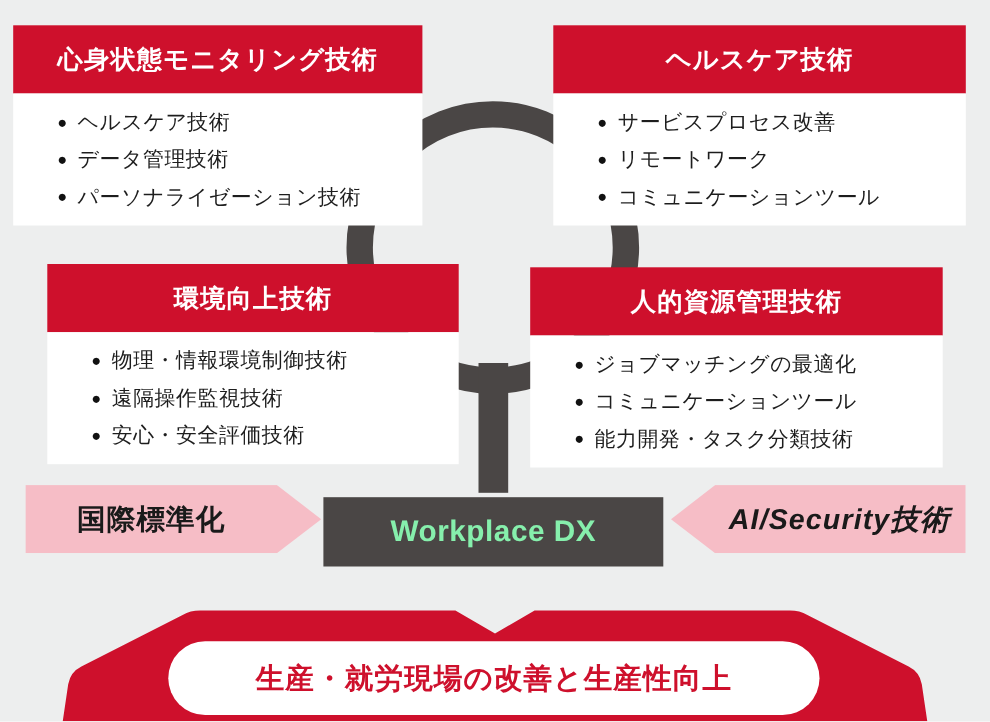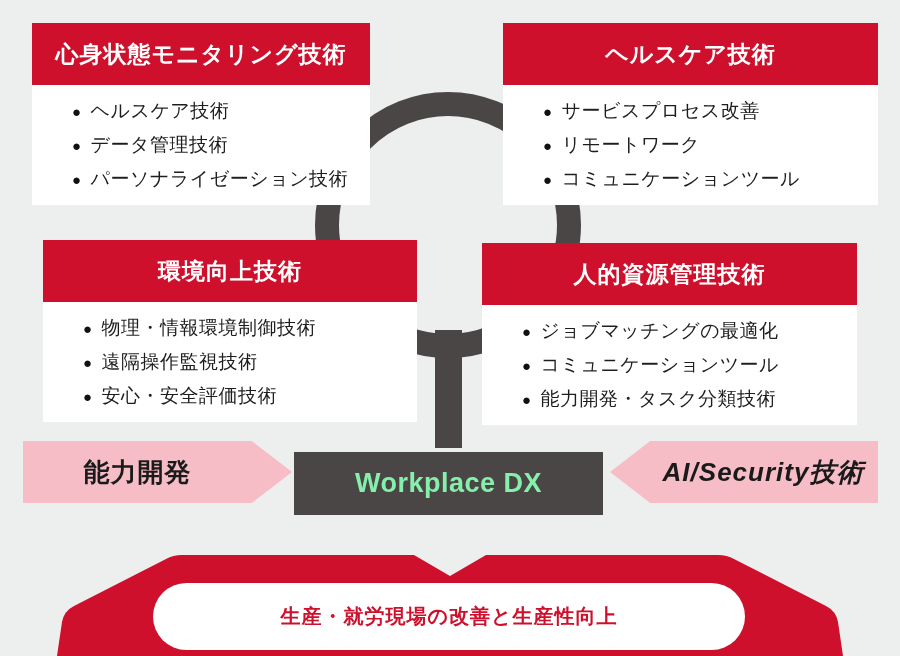--- a/index.html
+++ b/index.html
@@ -40,21 +40,21 @@
     height:102px;
   }
   .quad .item{
     display:flex;align-items:center;
     height:34px;
     font-size:19px;color:#1d1d1d;letter-spacing:0.5px;
   }
   .quad .bullet{
     font-size:15px;color:#111111;margin-right:9px;line-height:1;
   }
-  .q1{left:32px;top:23px;width:338px;}
+  .q1{left:12px;top:23px;width:372px;}
   .q2{left:503px;top:23px;width:375px;}
   .q3{left:23px;top:240px;width:374px;padding-left:20px;}
   .q4{left:482px;top:243px;width:375px;}
 
   
   .arrow{
     position:absolute;top:441px;height:62px;
     background:#f6bdc6;
     display:flex;align-items:center;justify-content:center;
     font-size:26px;font-weight:bold;color:#1a1a1a;
@@ -78,21 +78,21 @@
     font-size:27px;font-weight:bold;
     z-index:3;letter-spacing:0.5px;
   }
 
   
   .banner-svg{position:absolute;left:0;top:0;z-index:2;}
   .banner-pill{
     position:absolute;left:153px;top:583px;width:592px;height:67px;
     background:#ffffff;border-radius:34px;
     display:flex;align-items:center;justify-content:center;
-    font-size:20px;font-weight:bold;color:#ce102c;
+    font-size:26px;font-weight:bold;color:#ce102c;
     z-index:3;letter-spacing:1px;
   }
 </style>
 </head>
 <body>
 
 <div class="canvas">
 
   <div class="ring"></div>
   <div class="stem"></div>
@@ -163,21 +163,21 @@
           <span>コミュニケーションツール</span>
         </div>
       <div class="item">
           <span class="bullet">●</span>
           <span>能力開発・タスク分類技術</span>
         </div>
     </div>
   </div>
 
   <div class="arrow arrow-left">
-    <span class="lbl">能力開発</span>
+    <span class="lbl">国際標準化</span>
   </div>
   <div class="wdx">
     <span>Workplace DX</span>
   </div>
   <div class="arrow arrow-right">
     <span class="lbl">AI/Security技術</span>
   </div>
 
   <svg class="banner-svg" width="900" height="656" viewBox="0 0 900 656">
     <path d="M 57 656

